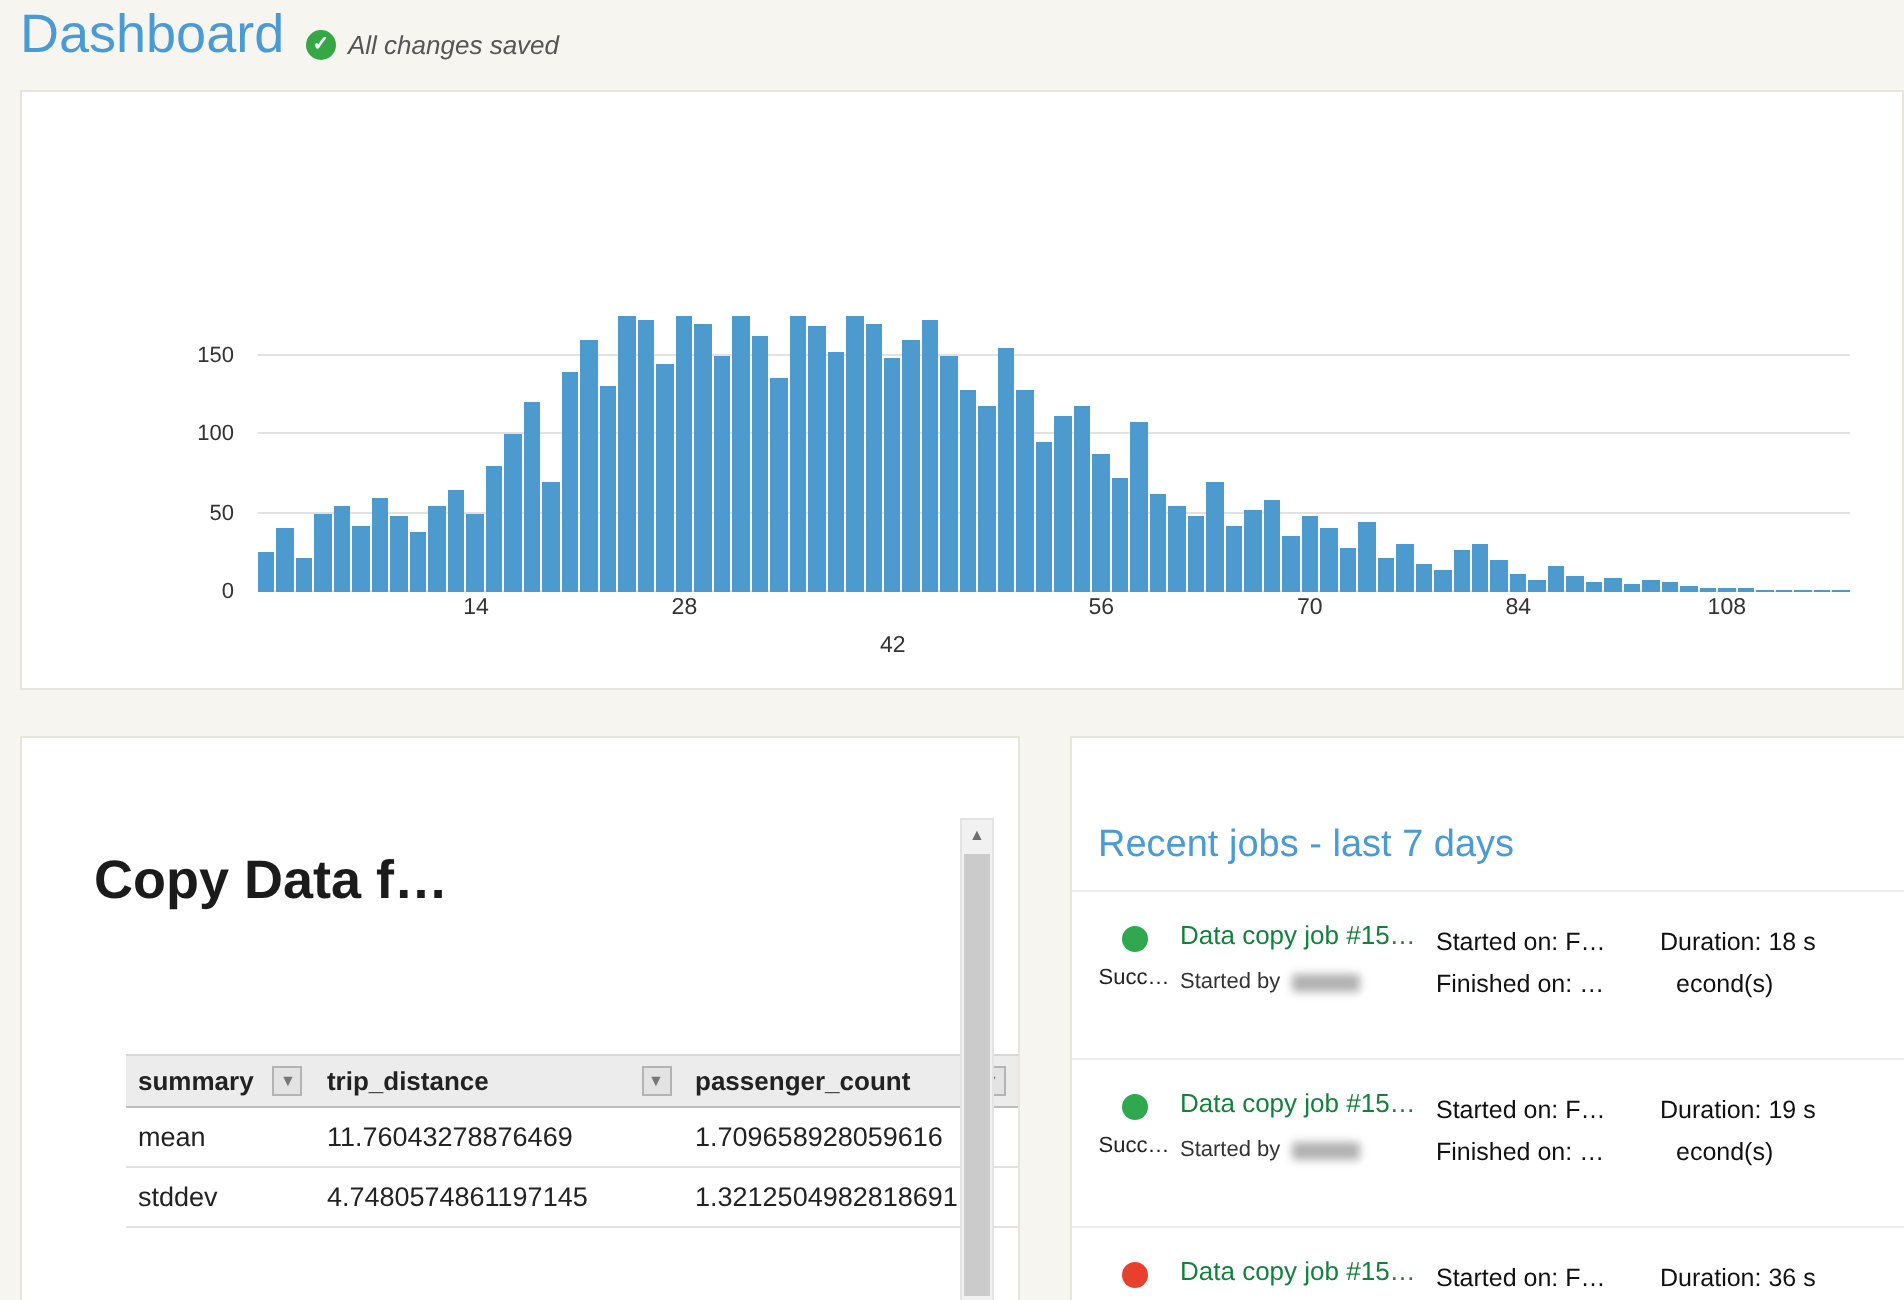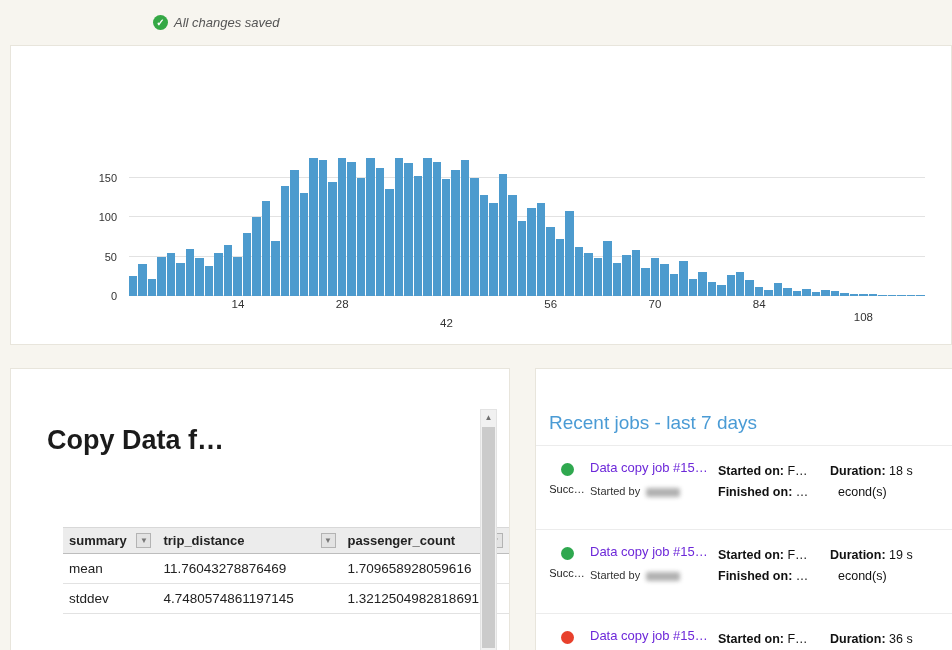--- a/index.html
+++ b/index.html
@@ -53,33 +53,34 @@
 
   
   #card-jobs { left: 535px; top: 368px; width: 430px; height: 300px; }
   .jobs-title { position: absolute; left: 13px; top: 43px; font-size: 19px; font-weight: 400; color: #4a9bd5; }
   .jobs-list { position: absolute; left: 0; right: 0; top: 76px; }
   .job-row { display: flex; padding: 14px 4px 14px 8px; border-top: 1px solid #ececec; min-height: 84px; }
   .job-status { width: 46px; text-align: center; flex: none; }
   .dot { display: block; width: 13px; height: 13px; border-radius: 50%; margin: 3px auto 7px; }
   .status-label { font-size: 11px; color: #222; }
   .job-main { width: 128px; flex: none; }
-  .job-title { font-size: 13px; color: #6d28d9; cursor: pointer; }
+  .job-title { font-size: 13px; color: #15803d; cursor: pointer; }
   .started-by { margin-top: 10px; font-size: 11px; color: #333; }
   .redacted { display: inline-block; width: 34px; height: 9px; background: #909090; border-radius: 2px;
               filter: blur(2px); opacity: .7; vertical-align: middle; margin-left: 3px; }
   .job-meta1 { width: 112px; flex: none; font-size: 12.5px; color: #111; line-height: 21px; padding-top: 1px; }
   .job-meta2 { width: 108px; flex: none; font-size: 12.5px; color: #111; line-height: 21px; padding-top: 1px; }
-  .job-meta1 b, .job-meta2 b { font-weight: 700; }
+  .job-meta1 b, .job-meta2 b { font-weight: 400; }
   .wrap-line { padding-left: 8px; }
 </style>
 </head>
 <body>
 
 <div class="page-header">
+  <div class="page-title">Dashboard</div>
   <div class="saved-status">
     <span class="check-icon">✓</span>
     <span class="saved-text">All changes saved</span>
   </div>
 </div>
 
 <div class="card" id="card-chart">
   <div class="y-labels">
       <div class="ylabel" style="bottom: 0%;">0</div>
       <div class="ylabel" style="bottom: 27.027%;">50</div>
@@ -180,21 +181,21 @@
         <div class="bar" style="height: 0.540541%; background: rgb(77, 155, 206);"></div>
       </div>
   </div>
   <div class="x-labels">
       <div class="xlabel" style="left: 13.6905%;">14</div>
       <div class="xlabel" style="left: 26.7857%;">28</div>
       <div class="xlabel" style="left: 39.881%; margin-top: 19px;">42</div>
       <div class="xlabel" style="left: 52.9762%;">56</div>
       <div class="xlabel" style="left: 66.0714%;">70</div>
       <div class="xlabel" style="left: 79.1667%;">84</div>
-      <div class="xlabel" style="left: 92.2619%; margin-top: 13px;">108</div>
+      <div class="xlabel" style="left: 92.2619%;">108</div>
     </div>
 </div>
 
 <div class="card" id="card-table">
   <div class="table-title">Copy Data f…</div>
   <table class="stats-table">
     <thead>
         <tr>
           <th><span class="th-label">summary</span><span class="filter">▼</span></th>
           <th><span class="th-label">trip_distance</span><span class="filter">▼</span></th>

